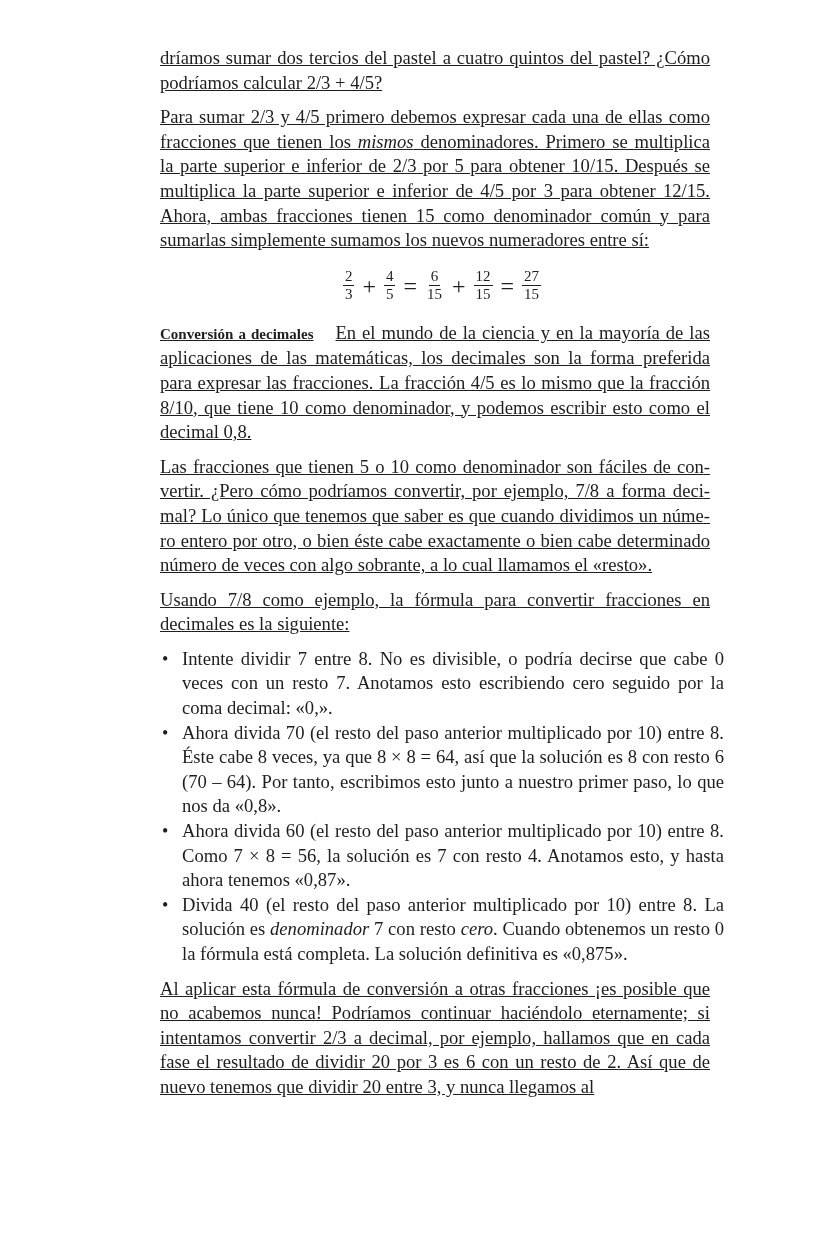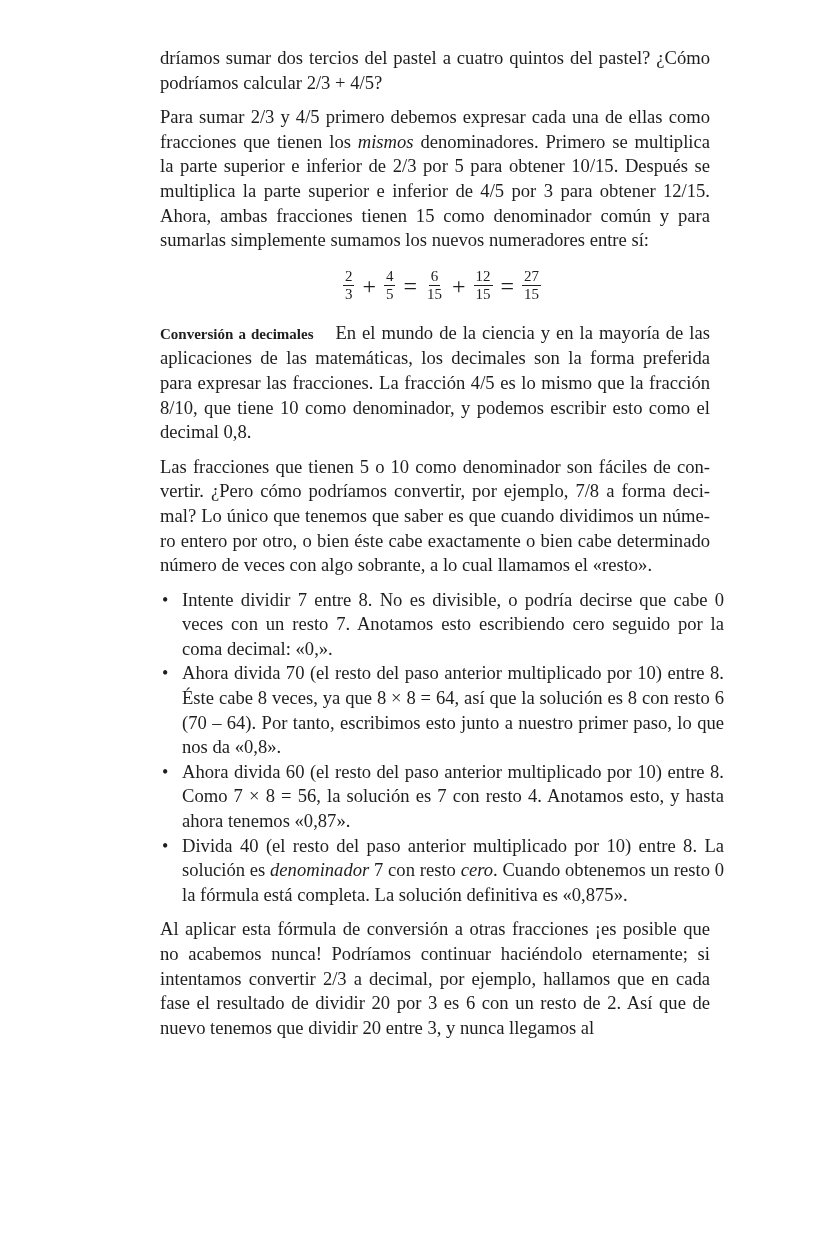--- a/index.html
+++ b/index.html
@@ -20,20 +20,21 @@
       left: 160px;
       top: 46px;
       width: 564px;
       font-size: 18.6px;
       line-height: 24.6px;
       text-align: justify;
       hyphens: manual;
     }
     .page p {
       margin: 0 14px 10px 0;
+      text-decoration: underline;
     }
     .page em { font-style: italic; }
     .equation {
       text-align: center;
       margin: 4px 0 12px 0;
       height: 46px;
       display: flex;
       justify-content: center;
       align-items: center;
       gap: 6px;
@@ -111,20 +112,21 @@
     <span class="frac">
       <span class="num">27</span>
       <span class="den">15</span>
     </span>
   </div>
 
   <p><span class="section-head">Conversión a decimales</span><span>En el mundo de la ciencia y en la ma­yoría de las aplicaciones de las matemáticas, los decimales son la for­ma preferida para expresar las fracciones. La fracción 4/5 es lo mismo que la fracción 8/10, que tiene 10 como denominador, y podemos es­cribir esto como el decimal 0,8.</span></p>
 
   <p>Las fracciones que tienen 5 o 10 como denominador son fáciles de con­vertir. ¿Pero cómo podríamos convertir, por ejemplo, 7/8 a forma deci­mal? Lo único que tenemos que saber es que cuando dividimos un núme­ro entero por otro, o bien éste cabe exactamente o bien cabe determinado número de veces con algo sobrante, a lo cual llamamos el «resto».</p>
 
+  <p>Usando 7/8 como ejemplo, la fórmula para convertir fracciones en decimales es la siguiente:</p>
 
   <ul class="steps">
     <li>
       <span class="bullet">•</span>
       <span>Intente dividir 7 entre 8. No es divisible, o podría decirse que cabe 0 veces con un resto 7. Anotamos esto escribiendo cero seguido por la coma decimal: «0,».</span>
     </li>
     <li>
       <span class="bullet">•</span>
       <span>Ahora divida 70 (el resto del paso anterior multiplicado por 10) entre 8. Éste cabe 8 veces, ya que 8 × 8 = 64, así que la solución es 8 con resto 6 (70 – 64). Por tanto, escribimos esto junto a nuestro primer paso, lo que nos da «0,8».</span>
     </li>

